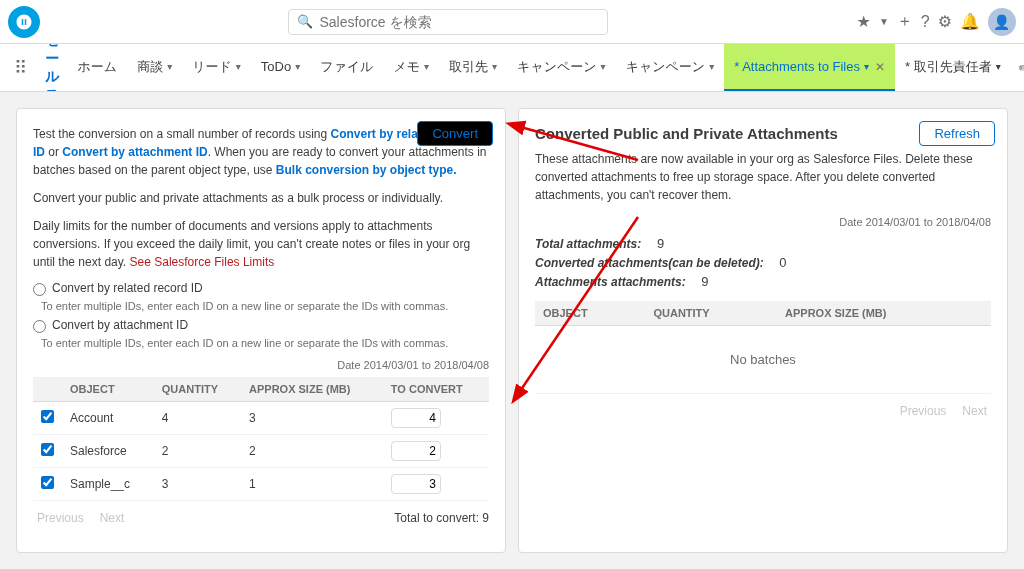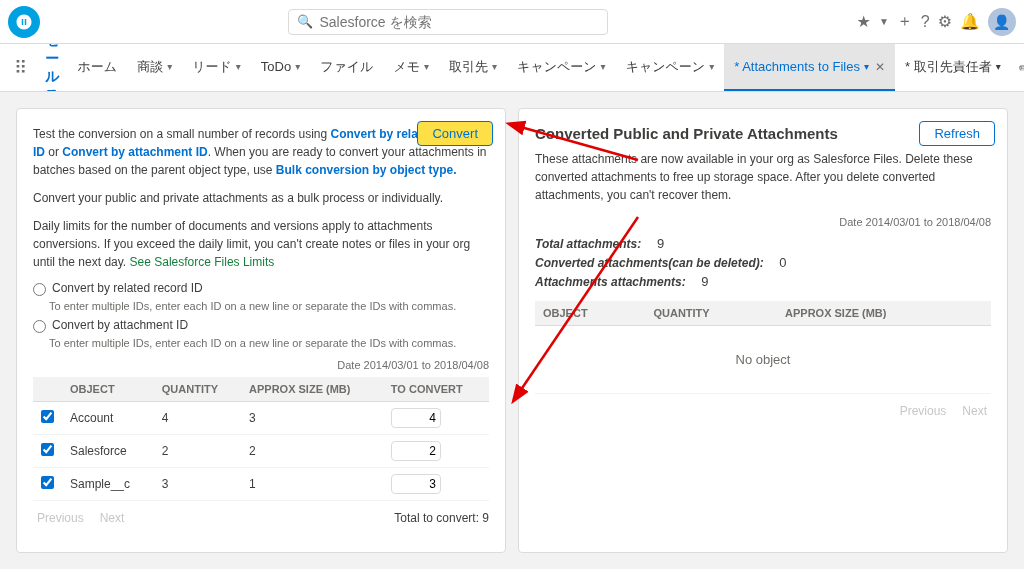--- a/index.html
+++ b/index.html
@@ -76,21 +76,21 @@
       display: flex; align-items: center;
       padding: 0 10px; height: 100%;
       font-size: 13px; color: #3e3e3c;
       cursor: pointer; white-space: nowrap;
       border-bottom: 2px solid transparent;
       position: relative;
     }
     .nav-tab.active {
       color: #0070d2;
       border-bottom: 2px solid #0070d2;
-      background: #e5e5e5;
+      background: #bef264;
     }
     .nav-tab .tab-close {
       margin-left: 6px; font-size: 12px; color: #706e6b;
     }
     .nav-tab .chevron { font-size: 10px; margin-left: 4px; }
     .nav-edit-icon {
       padding: 0 8px; color: #706e6b; font-size: 14px; cursor: pointer;
     }
 
     
@@ -117,32 +117,32 @@
       margin-bottom: 12px; display: flex; align-items: center; gap: 6px;
     }
     .info-icon {
       display: inline-flex; align-items: center; justify-content: center;
       width: 16px; height: 16px; border-radius: 50%;
       background: #706e6b; color: white; font-size: 10px; font-weight: 700;
     }
     .convert-btn {
       position: absolute; top: 12px; right: 12px;
       padding: 4px 14px; border: 1px solid #0070d2; border-radius: 4px;
-      color: #0070d2; background: #fde047; font-size: 13px; cursor: pointer;
+      color: #0070d2; background: #000000; font-size: 13px; cursor: pointer;
     }
 
     .desc-text { font-size: 12px; color: #3e3e3c; line-height: 1.5; margin-bottom: 10px; }
-    .desc-text a, .link-text { color: #15803d; text-decoration: none; }
+    .desc-text a, .link-text { color: #b91c1c; text-decoration: none; }
     .bold-text { font-weight: 700; color: #0070d2; }
 
     .radio-group { margin: 10px 0; }
     .radio-item { display: flex; align-items: flex-start; gap: 6px; margin-bottom: 4px; }
     .radio-item input { margin-top: 2px; }
     .radio-label { font-size: 12px; color: #3e3e3c; }
-    .radio-hint { font-size: 11px; color: #706e6b; margin-left: 16px; margin-bottom: 6px; }
+    .radio-hint { font-size: 11px; color: #706e6b; margin-left: 8px; margin-bottom: 6px; }
 
     .date-range-label {
       text-align: right; font-size: 11px; color: #706e6b;
       margin-bottom: 6px;
     }
 
     
     .data-table { width: 100%; border-collapse: collapse; font-size: 12px; }
     .data-table th {
       background: #f3f2f2; text-align: left;
@@ -397,21 +397,21 @@
       <thead>
         <tr>
           <th>OBJECT</th>
           <th>QUANTITY</th>
           <th>APPROX SIZE (MB)</th>
         </tr>
       </thead>
       <tbody>
         <tr>
           <td colspan="3">
-            <div class="no-records">No object</div>
+            <div class="no-records">No batches</div>
           </td>
         </tr>
       </tbody>
     </table>
 
     <div class="right-pagination">
       <button class="pagination-btn disabled">Previous</button>
       <button class="pagination-btn disabled">Next</button>
     </div>
   </div>

